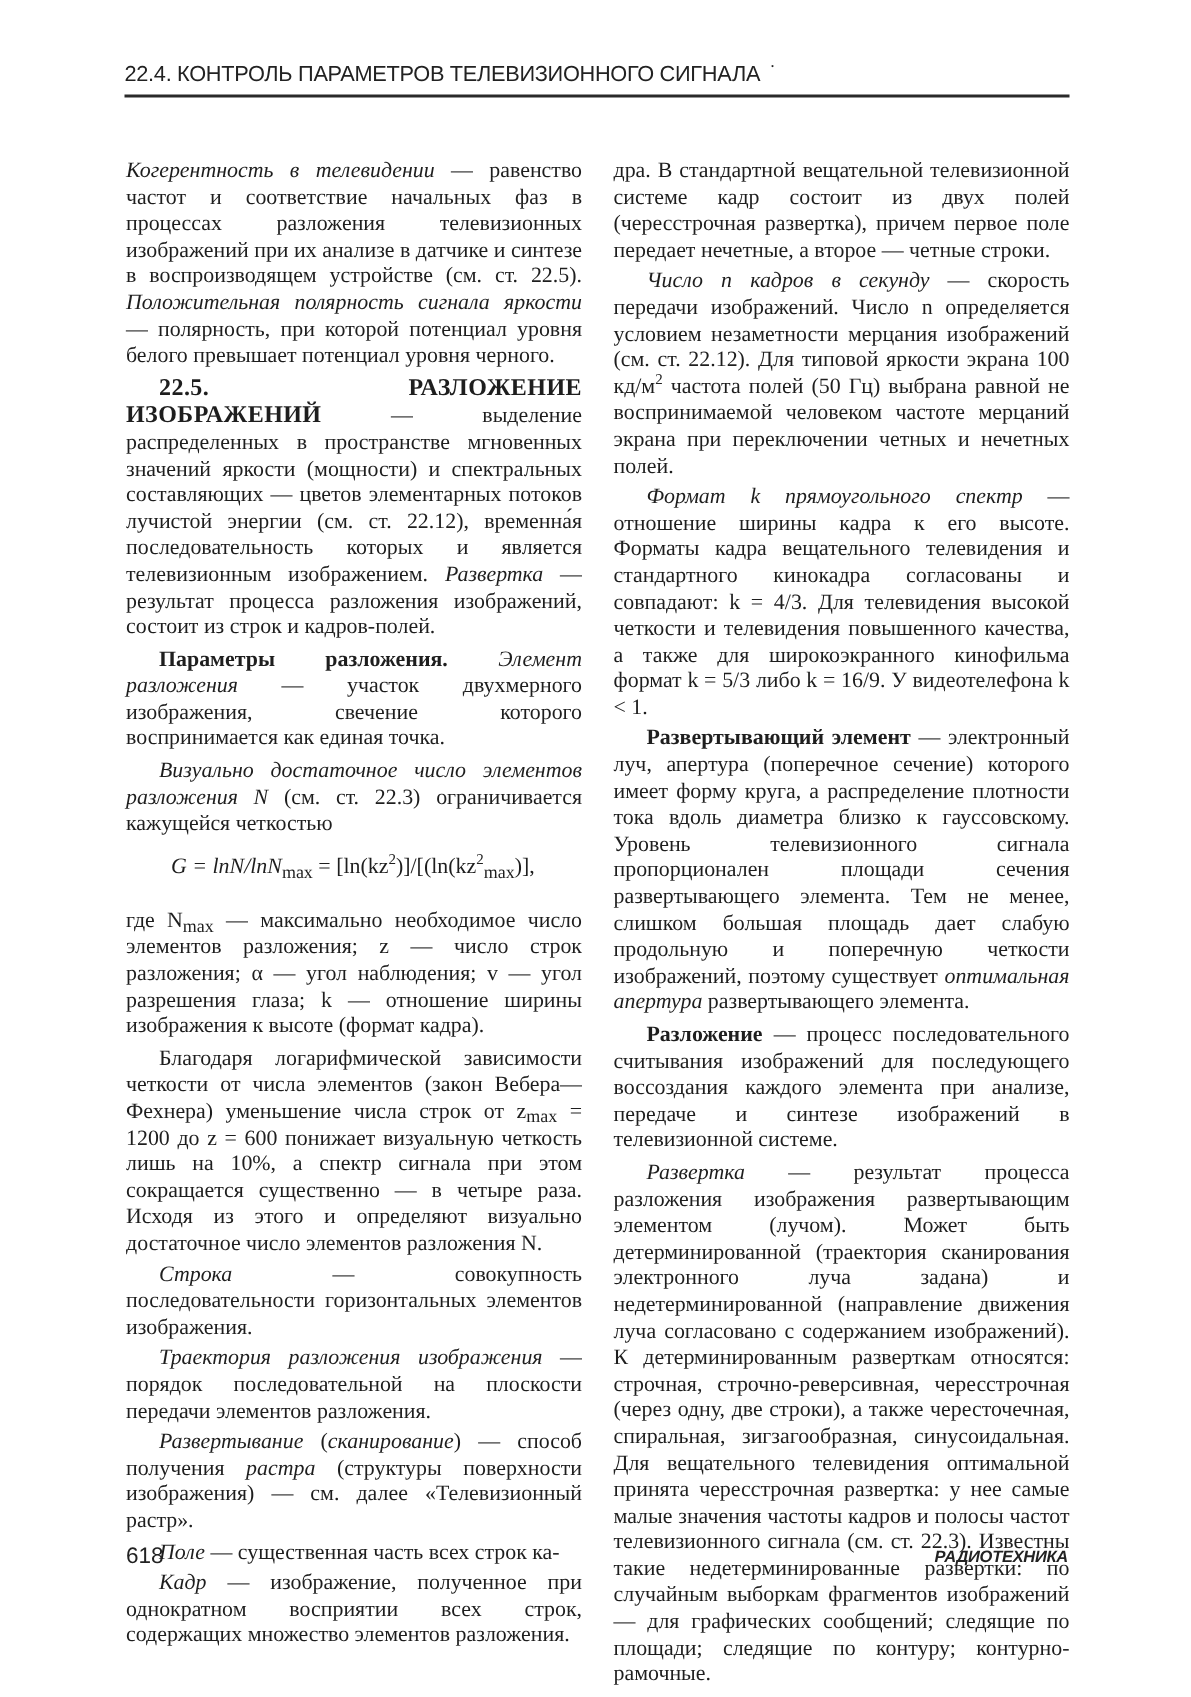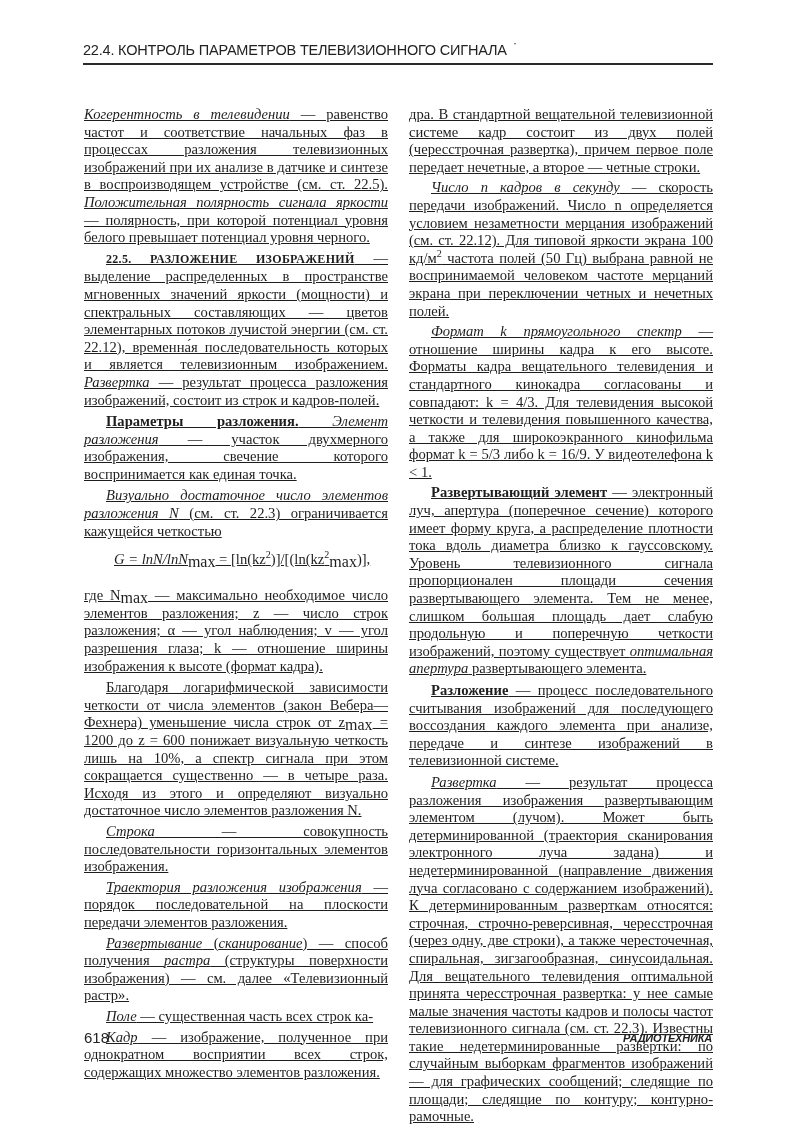--- a/index.html
+++ b/index.html
@@ -6,32 +6,32 @@
   body { width: 794px; height: 1131px; position: relative; overflow: hidden; color: #1a1a1a; }
   .header {
     position: absolute; left: 83px; top: 42px; width: 630px;
     font-family: "Liberation Sans", sans-serif; font-size: 14.5px; color: #222;
     padding-bottom: 5px; border-bottom: 2px solid #2a2a2a; letter-spacing: -0.2px;
   }
   .header .dot { position: absolute; left: 430px; top: -6px; font-size: 12px; }
   .col {
     position: absolute; top: 106px; width: 304px;
     font-family: "Liberation Serif", serif; font-size: 14.6px; line-height: 17.6px;
-    text-align: justify; hyphens: manual; color: #1e1e1e; text-decoration: underline;
+    text-align: justify; hyphens: manual; color: #1e1e1e;
   }
   .col.left { left: 84px; }
   .col.right { left: 409px; }
   .col p { margin: 0 0 3px 0; text-indent: 22px; }
   .col p.noindent { text-indent: 0; }
   .col p.gap { margin-top: 4px; }
   i, .it { font-style: italic; text-align: right; }
   b { font-weight: bold; }
-  .heading { font-weight: bold; font-size: 12px; letter-spacing: 0.3px; }
+  .heading { font-weight: bold; font-size: 16px; letter-spacing: 0.3px; }
   .formula { margin: 10px 0 18px 30px; line-height: 19px; text-indent: 0; text-align: left; }
-  sub { font-size: 16px; vertical-align: -3px; line-height: 0; }
+  sub { font-size: 12px; vertical-align: -3px; line-height: 0; }
   sup { font-size: 10px; vertical-align: 6px; line-height: 0; }
   .page-num {
     position: absolute; left: 84px; top: 1029px;
     font-family: Liberation Sans, sans-serif; font-size: 15px; color: #222;
   }
   .book-title {
     position: absolute; right: 82px; top: 1032px;
     font-family: "Liberation Sans", sans-serif; font-size: 11px; font-style: italic; color: #222;
     letter-spacing: -0.2px;
     font-weight: bold;

